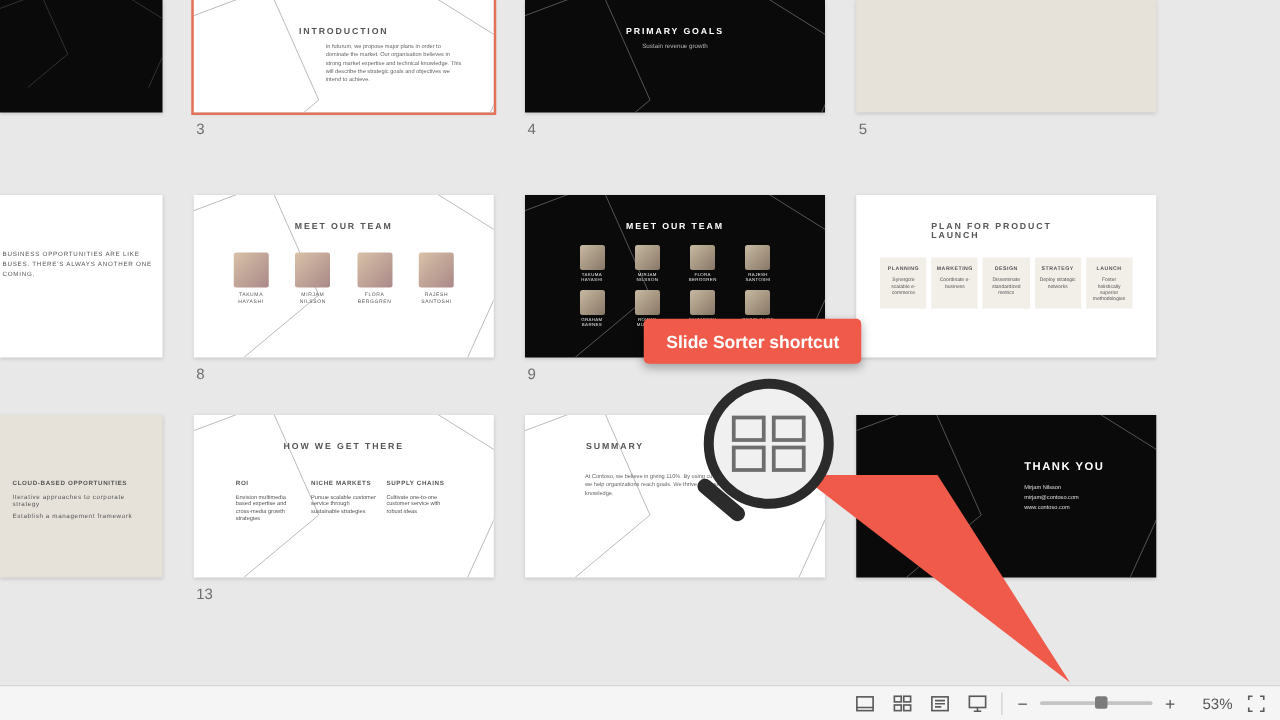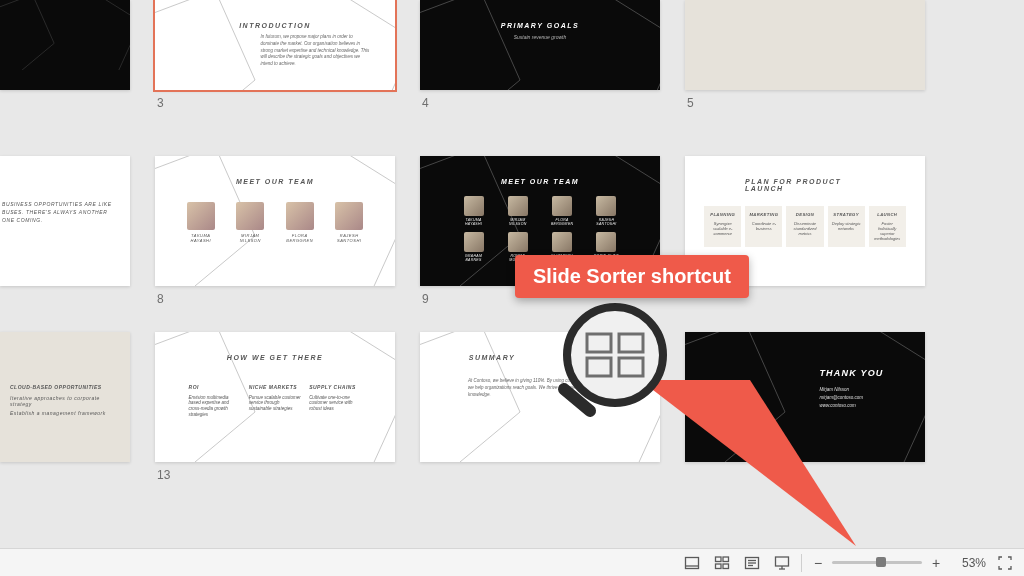--- a/index.html
+++ b/index.html
@@ -1,20 +1,20 @@
 <!DOCTYPE html>
 <html><head>
 <meta charset="utf-8">
 <style>
   * { box-sizing: border-box; margin: 0; padding: 0; }
   html, body { width: 1024px; height: 576px; font-family: "Segoe UI", Arial, sans-serif; background: #e8e8e8; overflow: hidden; }
   .canvas { position: relative; width: 1024px; height: 576px; }
   .grid { position: absolute; left: 0; top: 0; width: 1024px; height: 530px; padding: 0; display: grid; grid-template-columns: 130px 240px 240px 240px; grid-auto-rows: 150px 170px 170px; column-gap: 25px; row-gap: 6px; }
   .cell { display: flex; flex-direction: column; }
-  .thumb { background: #fff; width: 100%; height: 130px; box-shadow: 0 1px 3px rgba(0,0,0,0.15); position: relative; overflow: hidden; font-size: 6px; color: #555; font-style: italic; }
+  .thumb { background: #fff; width: 100%; height: 130px; box-shadow: 0 1px 3px rgba(0,0,0,0.15); position: relative; overflow: hidden; font-size: 6px; color: #555; }
   .thumb.half { height: 90px; }
   .thumb.dark { background: #0a0a0a; color: #eee; }
   .thumb.beige { background: #e6e2da; }
   .thumb.selected { outline: 2px solid #e37358; }
   .slide-num { font-size: 12px; color: #6f6f6f; padding: 6px 0 0 2px; }
   .deco-lines { position: absolute; inset: 0; pointer-events: none; }
   .title-in-slide { position: absolute; left: 50%; top: 22px; transform: translateX(-50%); letter-spacing: 1.5px; font-size: 7px; font-weight: 600; }
   .subtitle-in-slide { position:absolute; left:50%; top:34px; transform:translateX(-50%); font-size:5px; opacity:.7; }
   
   .cols { position: absolute; left: 14%; right: 14%; top: 52px; display: flex; gap: 8px; }
@@ -29,21 +29,21 @@
   .team-grid .p .av { width:20px; height:20px; margin:0 auto 2px; background:linear-gradient(135deg,#c7b9a2,#876); border-radius:2px;}
   .team-grid .p .nm { font-size:3.5px; letter-spacing:.3px; }
   .plan-row { position:absolute; left:8%; right:8%; top:50px; display:flex; gap:4px; }
   .plan-row .ph { flex:1; background:#f2efe9; padding:6px 4px; font-size:4px; text-align:center; }
   .plan-row .ph .pht { font-size:4.2px; font-weight:600; letter-spacing:.4px; margin-bottom:4px;}
   .bars { position:absolute; left:10%; right:10%; bottom:18px; height:70px; display:flex; align-items:flex-end; gap:3px; }
   .bars .gp { flex:1; display:flex; align-items:flex-end; gap:2px; justify-content:center; }
   .bars .b { width:8px; background:#8a8a8a; }
   .bars .b.l { background:#c9c9c9; }
   
-  .callout { position:absolute; left:515px; top:255px; background:#ef5a4a; color:#fff; font-size:20px; font-weight:600; padding:10px 18px; border-radius:4px; box-shadow:0 3px 8px rgba(0,0,0,.3); z-index:20; }
+  .callout { position:absolute; left:515px; top:255px; background:#ef5a4a; color:#fff; font-size:14px; font-weight:600; padding:10px 18px; border-radius:4px; box-shadow:0 3px 8px rgba(0,0,0,.3); z-index:20; }
   .magnifier { position:absolute; left:540px; top:300px; z-index:19; }
   .pointer-tri { position:absolute; left:640px; top:380px; z-index:18; }
   
   .statusbar { position:absolute; left:0; right:0; bottom:0; height:28px; background:#f5f5f5; border-top:1px solid #d6d6d6; display:flex; align-items:center; justify-content:flex-end; padding:0 8px; gap:8px; font-size:11px; color:#444; }
   .viewbtn { width:22px; height:22px; display:flex; align-items:center; justify-content:center; border-radius:2px; cursor:pointer; }
   .viewbtn svg { width:16px; height:16px; stroke:#5a5a5a; fill:none; stroke-width:1.3; }
   .sep { width:1px; height:18px; background:#cfcfcf; }
   .zoom-slider { display:flex; align-items:center; gap:6px; }
   .zoom-slider .track { width:90px; height:3px; background:#c4c4c4; position:relative; border-radius:2px; }
   .zoom-slider .thumbz { position:absolute; left:44px; top:-4px; width:10px; height:10px; background:#7b7b7b; border-radius:2px; }

